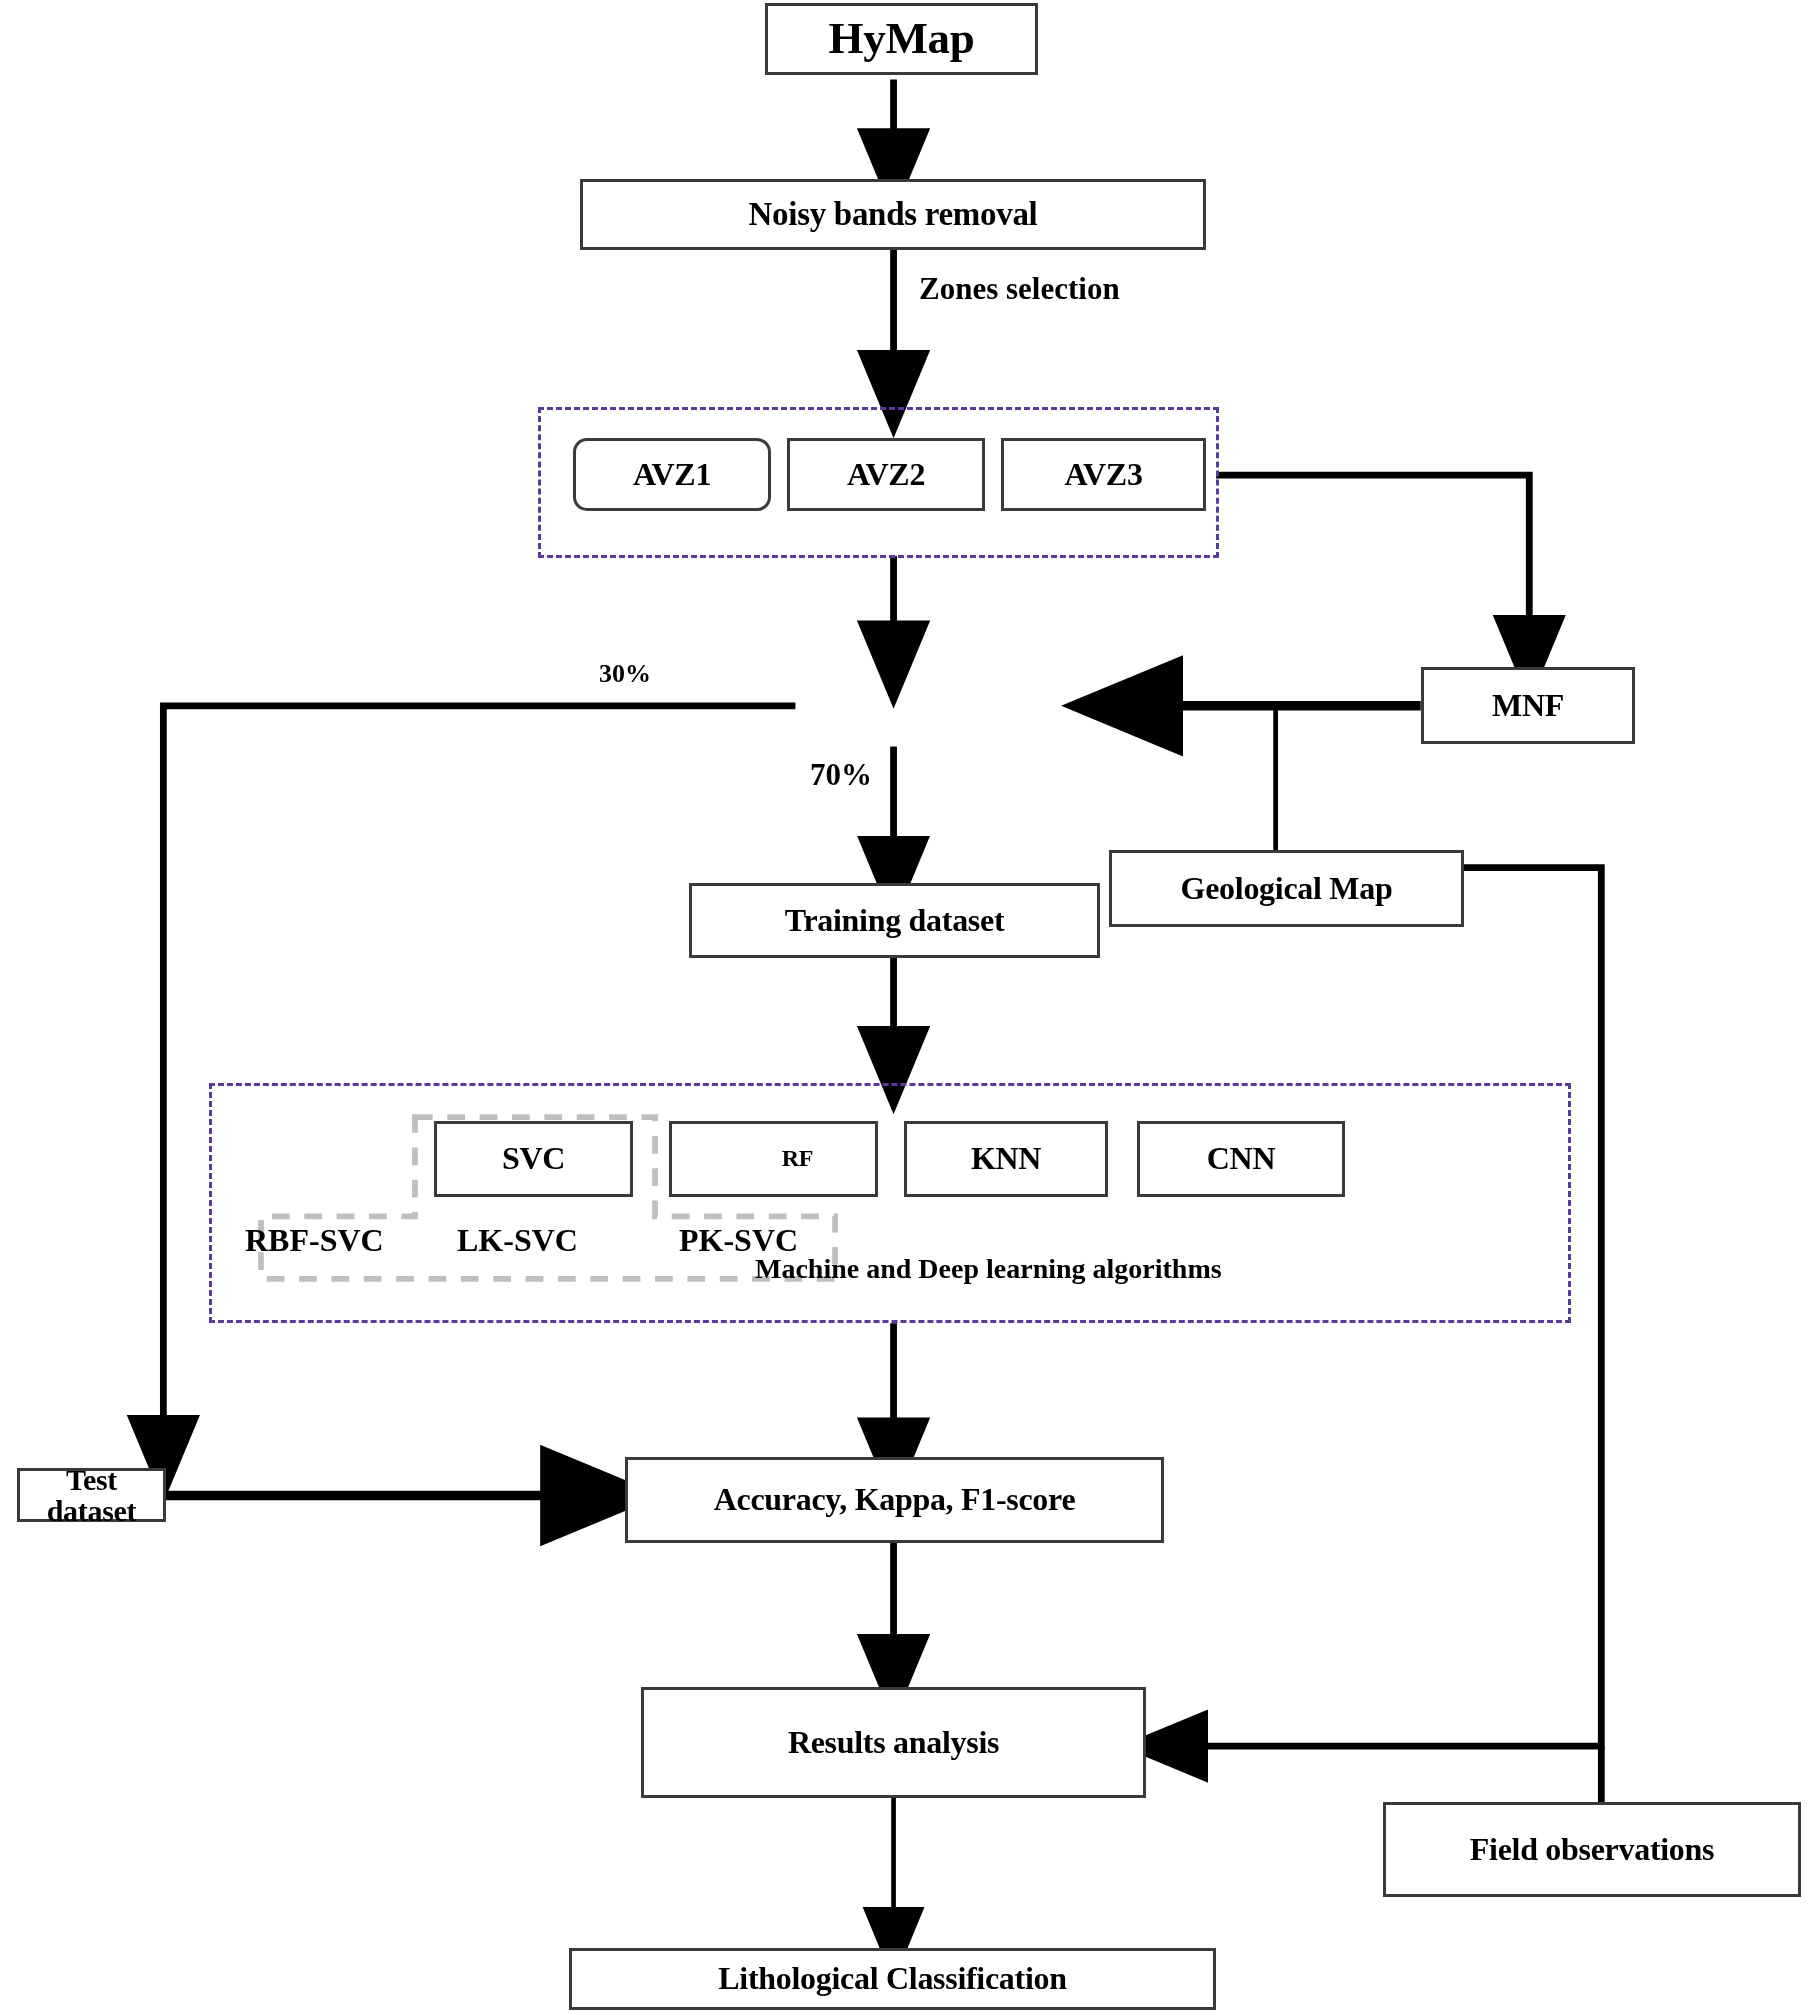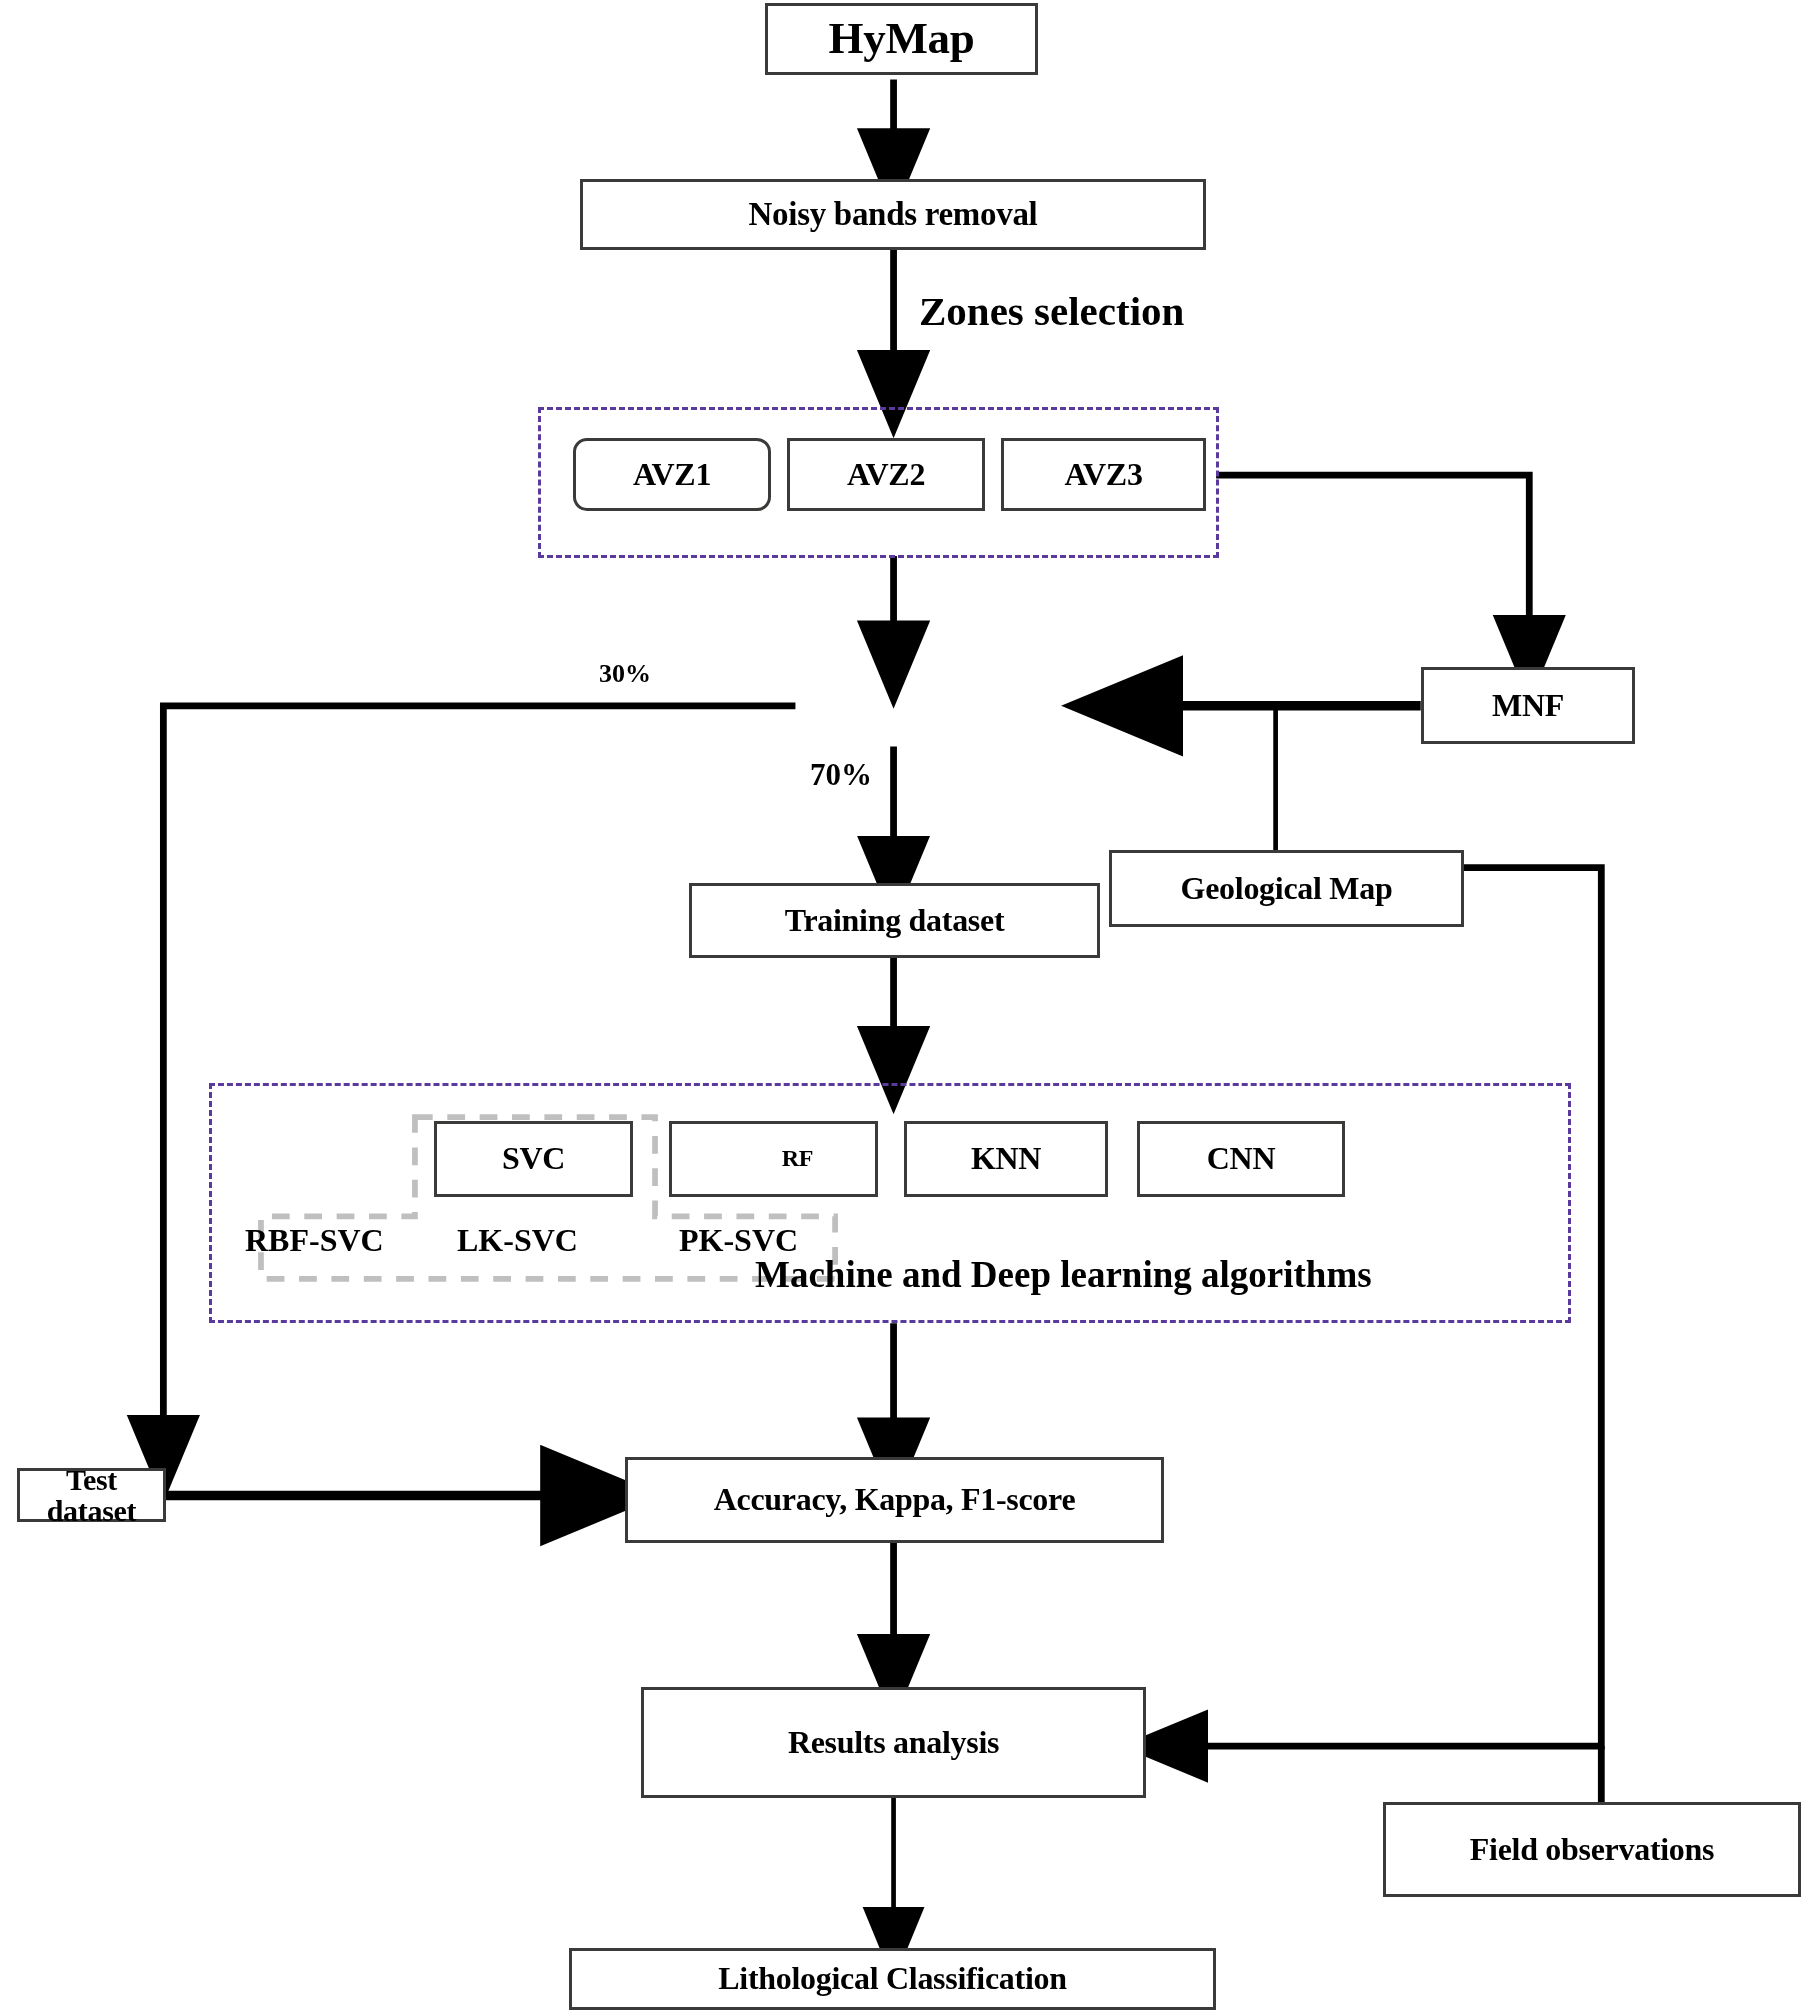--- a/index.html
+++ b/index.html
@@ -107,21 +107,21 @@
   </svg>
 
   <div class="node-box" style="left:765px;top:3px;width:273px;height:72px;font-size:45px;">
     <span class="node-label">HyMap</span>
   </div>
 
   <div class="node-box" style="left:580px;top:179px;width:626px;height:71px;font-size:33px;">
     <span class="node-label">Noisy bands removal</span>
   </div>
 
-  <div class="edge-label" style="left:919px;top:287px;font-size:41px;">
+  <div class="edge-label" style="left:919px;top:271px;font-size:31px;">
     <span>Zones selection</span>
   </div>
 
   <div class="node-box" style="left:573px;top:438px;width:198px;height:73px;font-size:32px;border-radius:14px;">
     <span class="node-label">AVZ1</span>
   </div>
 
   <div class="node-box" style="left:787px;top:438px;width:198px;height:73px;font-size:32px;">
     <span class="node-label">AVZ2</span>
   </div>
@@ -172,21 +172,21 @@
   </div>
 
   <div class="svc-label" style="left:457px;top:1222px;font-size:32px;">
     <span>LK-SVC</span>
   </div>
 
   <div class="svc-label" style="left:679px;top:1222px;font-size:32px;">
     <span>PK-SVC</span>
   </div>
 
-  <div class="group-caption" style="left:755px;top:1253px;font-size:37px;">
+  <div class="group-caption" style="left:755px;top:1253px;font-size:28px;">
     <span>Machine and Deep learning algorithms</span>
   </div>
 
   <div class="node-box" style="left:17px;top:1468px;width:149px;height:54px;font-size:30px;">
     <span class="node-label">Test dataset</span>
   </div>
 
   <div class="node-box" style="left:625px;top:1457px;width:539px;height:86px;font-size:32px;">
     <span class="node-label">Accuracy, Kappa, F1-score</span>
   </div>

